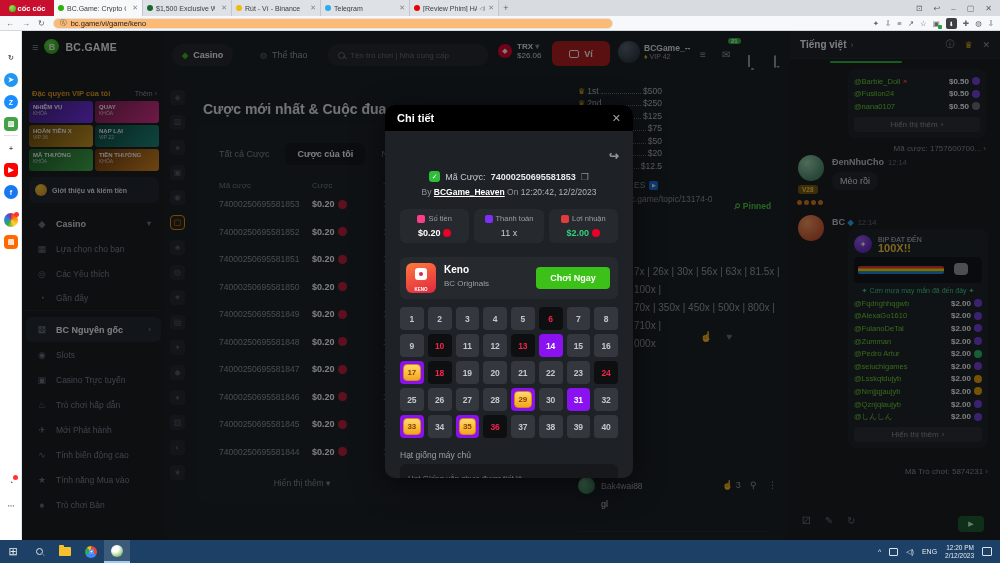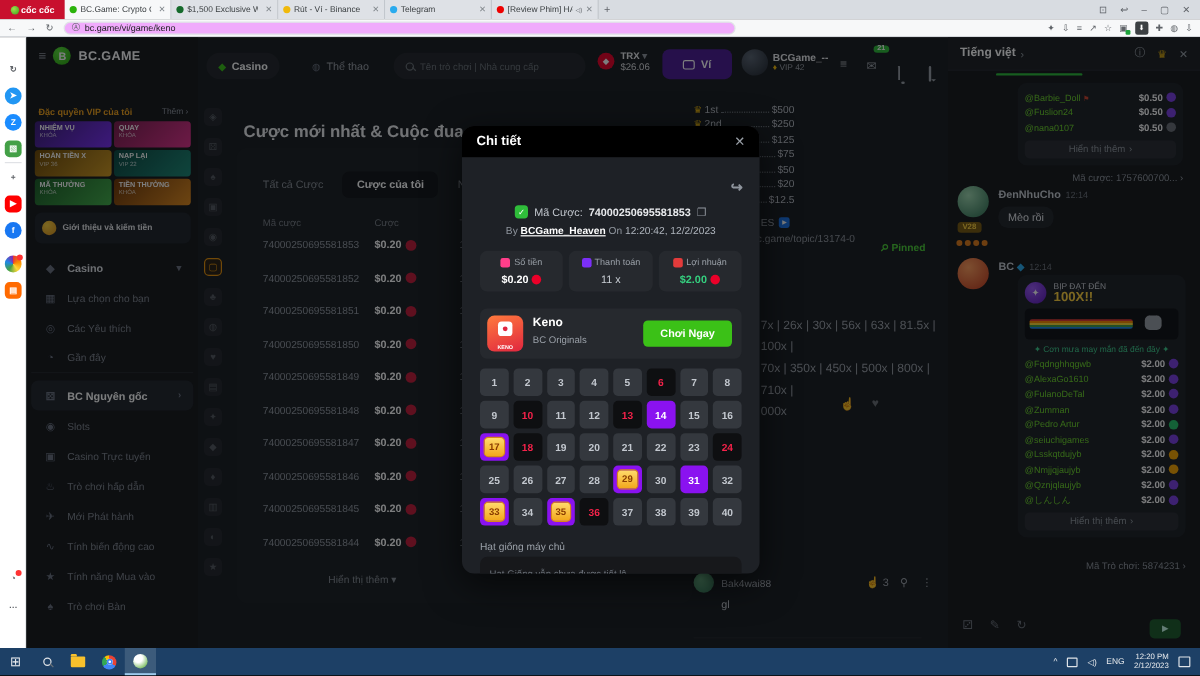--- a/index.html
+++ b/index.html
@@ -12,21 +12,21 @@
   .btab{width:89px;display:flex;align-items:center;gap:3px;padding:0 4px;font-size:7px;color:#3c4043;border-right:1px solid #c2c7cd;background:#dee1e6}
   .btab.active{background:#f7f8f9}
   .btab .fv{width:6px;height:6px;border-radius:50%;background:var(--c);flex:0 0 auto}
   .btab .tt{flex:1;white-space:nowrap;overflow:hidden}
   .btab .au{font-size:5px;color:#5f6368}
   .btab .cl{font-size:7px;color:#80868b}
   .newtab{width:14px;display:flex;align-items:center;justify-content:center;font-size:9px;color:#5f6368}
   .winctl{position:absolute;right:2px;top:0;height:16px;display:flex;align-items:center;gap:11px;padding-right:6px;font-size:8px;color:#5f6368}
   .urlbar{position:absolute;top:16px;left:0;right:0;height:15px;background:#f7f8f9;border-bottom:1px solid #d5d8dc;display:flex;align-items:center;padding:0 6px;gap:8px}
   .urlbar .nv{font-size:8px;color:#5f6368}
-  .urlfield{flex:0 0 560px;height:11px;background:#f0abfc;border:1px solid #e0e3e7;border-radius:6px;display:flex;align-items:center;gap:4px;padding:0 6px;font-size:7.5px;color:#202124}
+  .urlfield{flex:0 0 560px;height:11px;background:#fdba74;border:1px solid #e0e3e7;border-radius:6px;display:flex;align-items:center;gap:4px;padding:0 6px;font-size:7.5px;color:#202124}
   .urlfield .lock{font-size:7px;color:#5f6368}
   .toolicons{margin-left:auto;display:flex;align-items:center;gap:6px;font-size:7.5px;color:#5f6368}
   .toolicons .dk{width:11px;height:11px;background:#3c4043;color:#fff;border-radius:2px;font-size:6px;display:flex;align-items:center;justify-content:center}
   .toolicons .bdg{position:relative}
   .toolicons .bdg::after{content:"";position:absolute;right:-2px;bottom:-1px;width:4px;height:4px;background:#1da33b;border-radius:1px}
   
   .page{position:absolute;top:31px;left:0;right:0;bottom:23px}
   .bside{position:absolute;top:0;left:0;bottom:0;width:22px;background:#fff;border-right:1px solid #e4e6e9}
   .bic{position:absolute;left:4px;width:14px;height:14px;border-radius:4px;display:flex;align-items:center;justify-content:center;font-size:7px;font-weight:bold;color:var(--fg);background:var(--bg)}
   .bic.round{border-radius:50%}
@@ -67,21 +67,21 @@
   .search{left:306px;top:13px;width:160px}
   .search input{background:transparent;border:none;outline:none;color:#c6cad1;font-size:8px;width:120px}
   .search input::placeholder{color:#6b7178}
   .mag{width:7px;height:7px;border:1.2px solid #6b7178;border-radius:50%;position:relative;flex:0 0 auto}
   .mag::after{content:"";position:absolute;width:4px;height:1.2px;background:#6b7178;transform:rotate(45deg);right:-3px;bottom:-1px}
   .trx{position:absolute;left:476px;top:11px;display:flex;gap:5px;align-items:flex-start}
   .trxcoin{width:14px;height:14px;border-radius:50%;background:#eb0029;color:#fff;font-size:7px;display:flex;align-items:center;justify-content:center;margin-top:2px}
   .trx .l1{color:#e8eaed;font-size:8px;font-weight:bold}
   .trx .l1 .ch{color:#8f959d}
   .trx .l2{color:#d8dadd;font-size:8px;font-weight:normal}
-  .wallet{position:absolute;left:530px;top:10px;width:58px;height:25px;border-radius:6px;background:#4c1d95;display:flex;align-items:center;justify-content:center;gap:5px;color:#fff;font-size:9px;font-weight:bold}
+  .wallet{position:absolute;left:530px;top:10px;width:58px;height:25px;border-radius:6px;background:#b91c1c;display:flex;align-items:center;justify-content:center;gap:5px;color:#fff;font-size:9px;font-weight:bold}
   .wic{width:10px;height:8px;border:1.2px solid #fff;border-radius:2px}
   .avatar{position:absolute;width:22px;height:22px;border-radius:50%;background:radial-gradient(circle at 35% 30%,#5a6472,#20262e)}
   .uname{position:absolute;left:622px;top:12px}
   .uname .n{color:#e8eaed;font-size:8.5px;font-weight:bold}
   .uname .v{color:#9aa0a8;font-size:7px}
   .uname .v .g{color:#f0b90b}
   .hico{position:absolute;top:18px;color:#9aa0a8;font-size:10px}
   .mailbadge{position:absolute;left:706px;top:7px;background:#2fbd3a;color:#fff;font-size:6px;font-weight:bold;border-radius:5px;padding:0 3px;z-index:2}
   .bellic{width:9px;height:9px;border:1.2px solid #9aa0a8;border-bottom:none;border-radius:5px 5px 1px 1px;position:relative}
   .bellic::after{content:"";position:absolute;bottom:-3px;left:2px;width:3px;height:2px;background:#9aa0a8;border-radius:50%}

